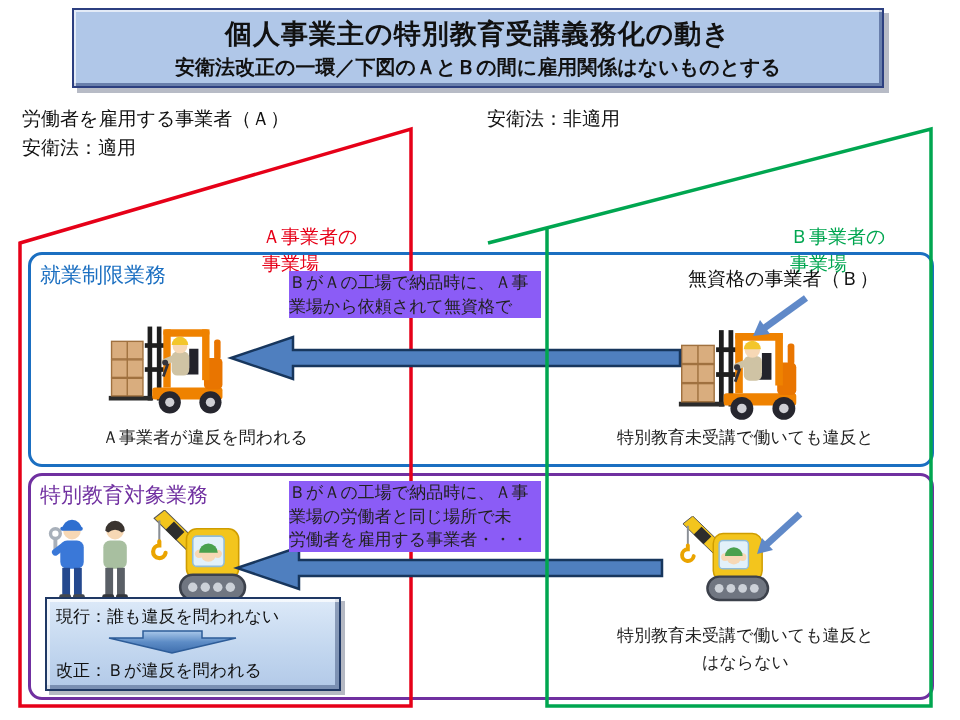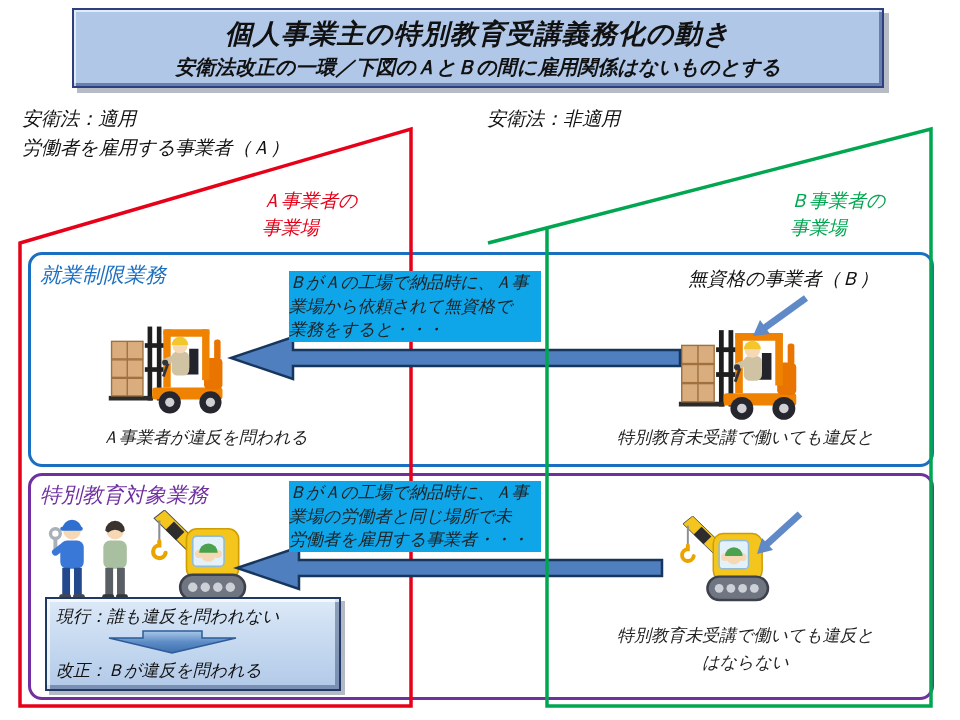--- a/index.html
+++ b/index.html
@@ -1,46 +1,46 @@
 <!DOCTYPE html>
 <html><head>
 <meta charset="utf-8">
 <style>
   html,body{margin:0;padding:0;background:#fff;}
   .canvas{
     position:relative;width:960px;height:720px;background:#ffffff;overflow:hidden;
-    font-family:"DejaVu Sans","Liberation Sans",sans-serif;color:#111;font-style:italic;
+    font-family:"DejaVu Sans","Liberation Sans",sans-serif;color:#111;
   }
   
   .title-box{
     position:absolute;left:72px;top:8px;width:808px;height:76px;
     background:#b0c7e8;border:2px solid #2c3f80;text-align:center;
     box-shadow:inset 2px 2px 0 rgba(255,255,255,.65),
                inset -3px -3px 0 rgba(45,65,120,.55),
                5px 5px 0 rgba(135,142,160,.6);
   }
   .title-box .title{font-size:27px;font-weight:bold;margin-top:6px;letter-spacing:1px;}
   .title-box .subtitle{font-size:20px;font-weight:bold;margin-top:2px;}
   
   .intro{position:absolute;font-size:19px;line-height:29px;white-space:nowrap;}
   #intro-a{left:22px;top:104px;}
   #intro-b{left:487px;top:104px;}
   
-  .area-label{position:absolute;font-size:19px;line-height:27px;white-space:nowrap;}
+  .area-label{position:absolute;font-size:19px;line-height:27px;white-space:nowrap;margin-top:36px;}
   #area-label-a{left:262px;top:187px;color:#e60018;}
   #area-label-b{left:790px;top:187px;color:#00a650;}
   
   .biz-box{position:absolute;left:28px;width:900px;border:3px solid;border-radius:14px;background:transparent;}
   #box-restricted{top:252px;height:209px;border-color:#1b6fc1;}
   #box-training{top:473px;height:221px;border-color:#7030a0;}
   .box-label{position:absolute;font-size:21px;white-space:nowrap;}
   #label-restricted{left:40px;top:261px;color:#1b6fc1;}
   #label-training{left:40px;top:481px;color:#7030a0;}
   
-  .scenario{position:absolute;width:252px;font-size:17px;line-height:23.5px;color:#222;background:#0ea5e9;}
+  .scenario{position:absolute;width:252px;font-size:17px;line-height:23.5px;color:#222;background:#8b5cf6;}
   #scenario-1{left:289px;top:271px;}
   #scenario-2{left:289px;top:481px;}
   .scenario span{display:block;white-space:nowrap;}
   .actor-label{position:absolute;font-size:19px;color:#111;white-space:nowrap;}
   #actor-unqualified{left:688px;top:266px;}
   #actor-untrained{left:688px;top:484px;}
   .result{position:absolute;font-size:17px;line-height:27px;color:#222;white-space:nowrap;margin-left:42px;}
   #result-a{left:60px;top:424px;}
   #result-b1{left:575px;top:424px;}
   #result-b2{left:575px;top:622px;text-align:center;}
@@ -72,22 +72,22 @@
 <body>
 
 <div class="canvas">
 
   <div class="title-box">
     <div class="title">個人事業主の特別教育受講義務化の動き</div>
     <div class="subtitle">安衛法改正の一環／下図のＡとＢの間に雇用関係はないものとする</div>
   </div>
 
   <div class="intro" id="intro-a">
+    <span style="display:block">労働者を雇用する事業者（Ａ）</span>
     <span style="display:block">安衛法：適用</span>
-    <span style="display:block">労働者を雇用する事業者（Ａ）</span>
   </div>
   <div class="intro" id="intro-b">
     <span style="display:block">安衛法：非適用</span>
   </div>
 
   <div class="area-label" id="area-label-a">
     <span style="display:block">Ａ事業者の</span>
     <span style="display:block">事業場</span>
   </div>
   <div class="area-label" id="area-label-b">
@@ -230,21 +230,20 @@
     </g>
     <g>
       <line x1="800" y1="514" x2="766" y2="545" stroke-width="7" stroke="#6089c8"></line>
       <polygon points="757,554 762,538 773,550" fill="#6089c8"></polygon>
     </g>
   </svg>
 
   <div class="scenario" id="scenario-1">
     <span>ＢがＡの工場で納品時に、Ａ事</span>
     <span>業場から依頼されて無資格で</span>
-    <span>業務をすると・・・</span>
   </div>
   <div class="actor-label" id="actor-unqualified">無資格の事業者（Ｂ）</div>
   <div class="result" id="result-a">Ａ事業者が違反を問われる</div>
   <div class="result" id="result-b1">特別教育未受講で働いても違反と</div>
 
   <div class="scenario" id="scenario-2">
     <span>ＢがＡの工場で納品時に、Ａ事</span>
     <span>業場の労働者と同じ場所で未</span>
     <span>労働者を雇用する事業者・・・</span>
   </div>

